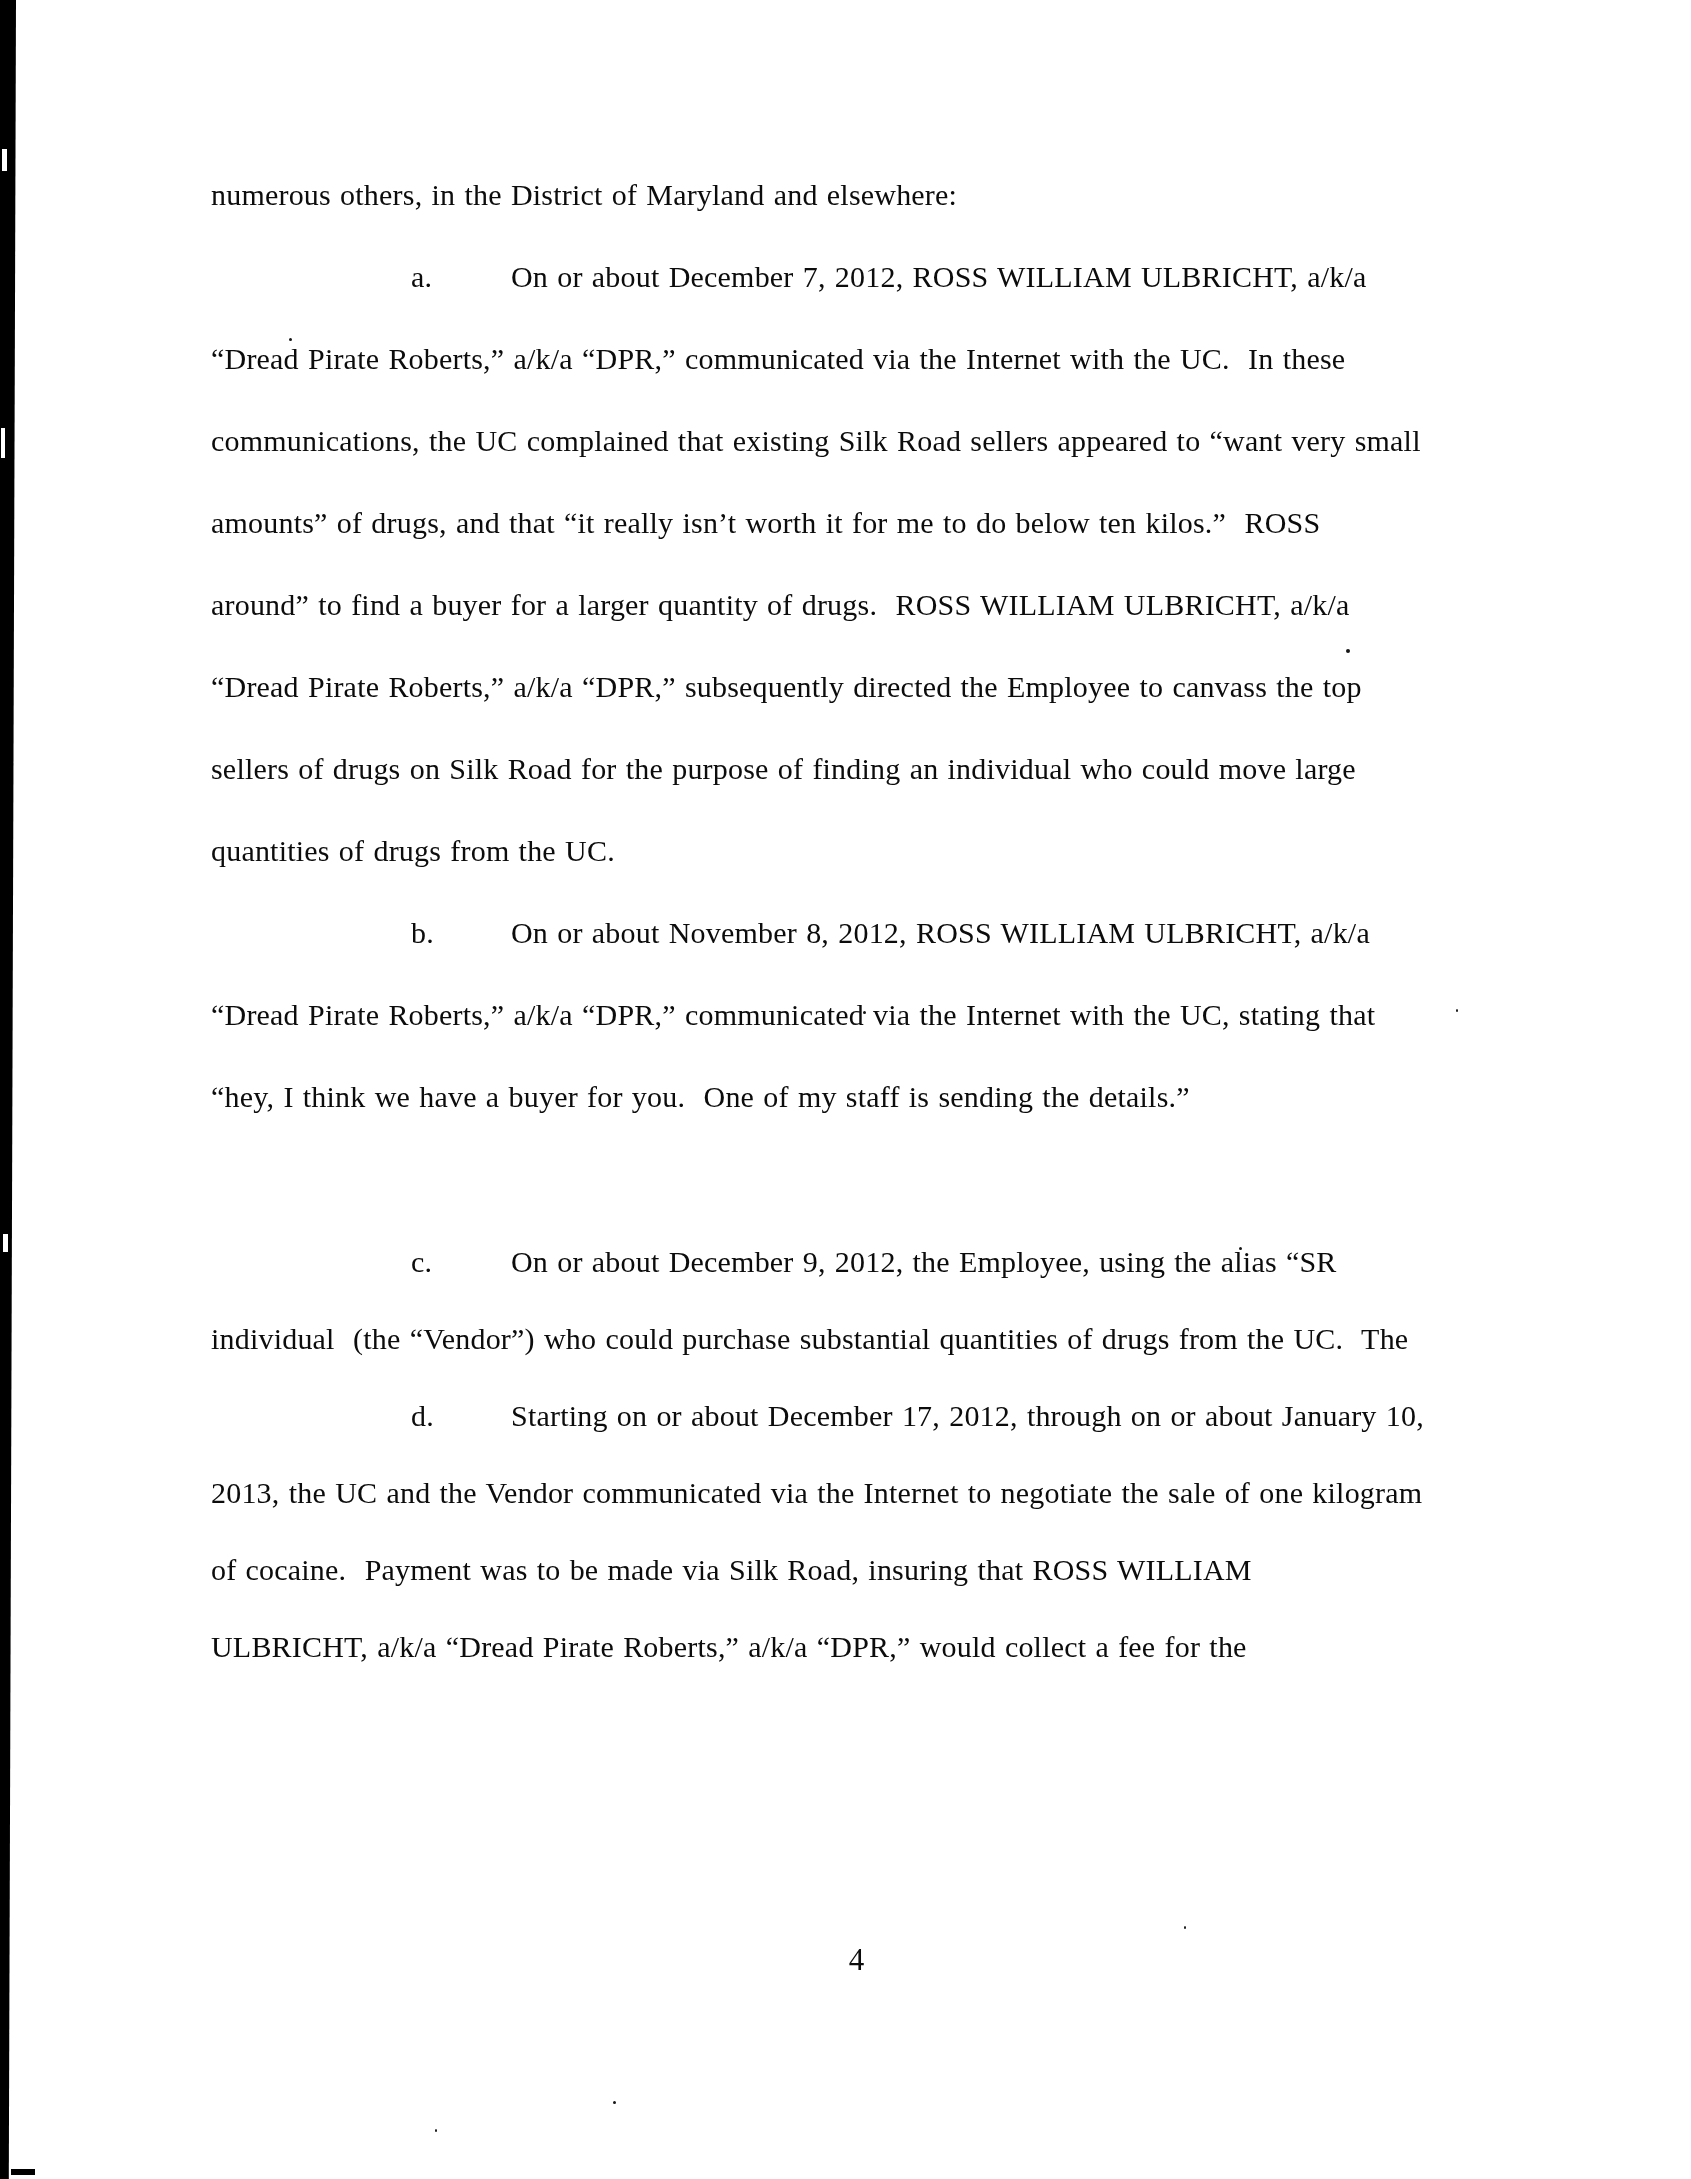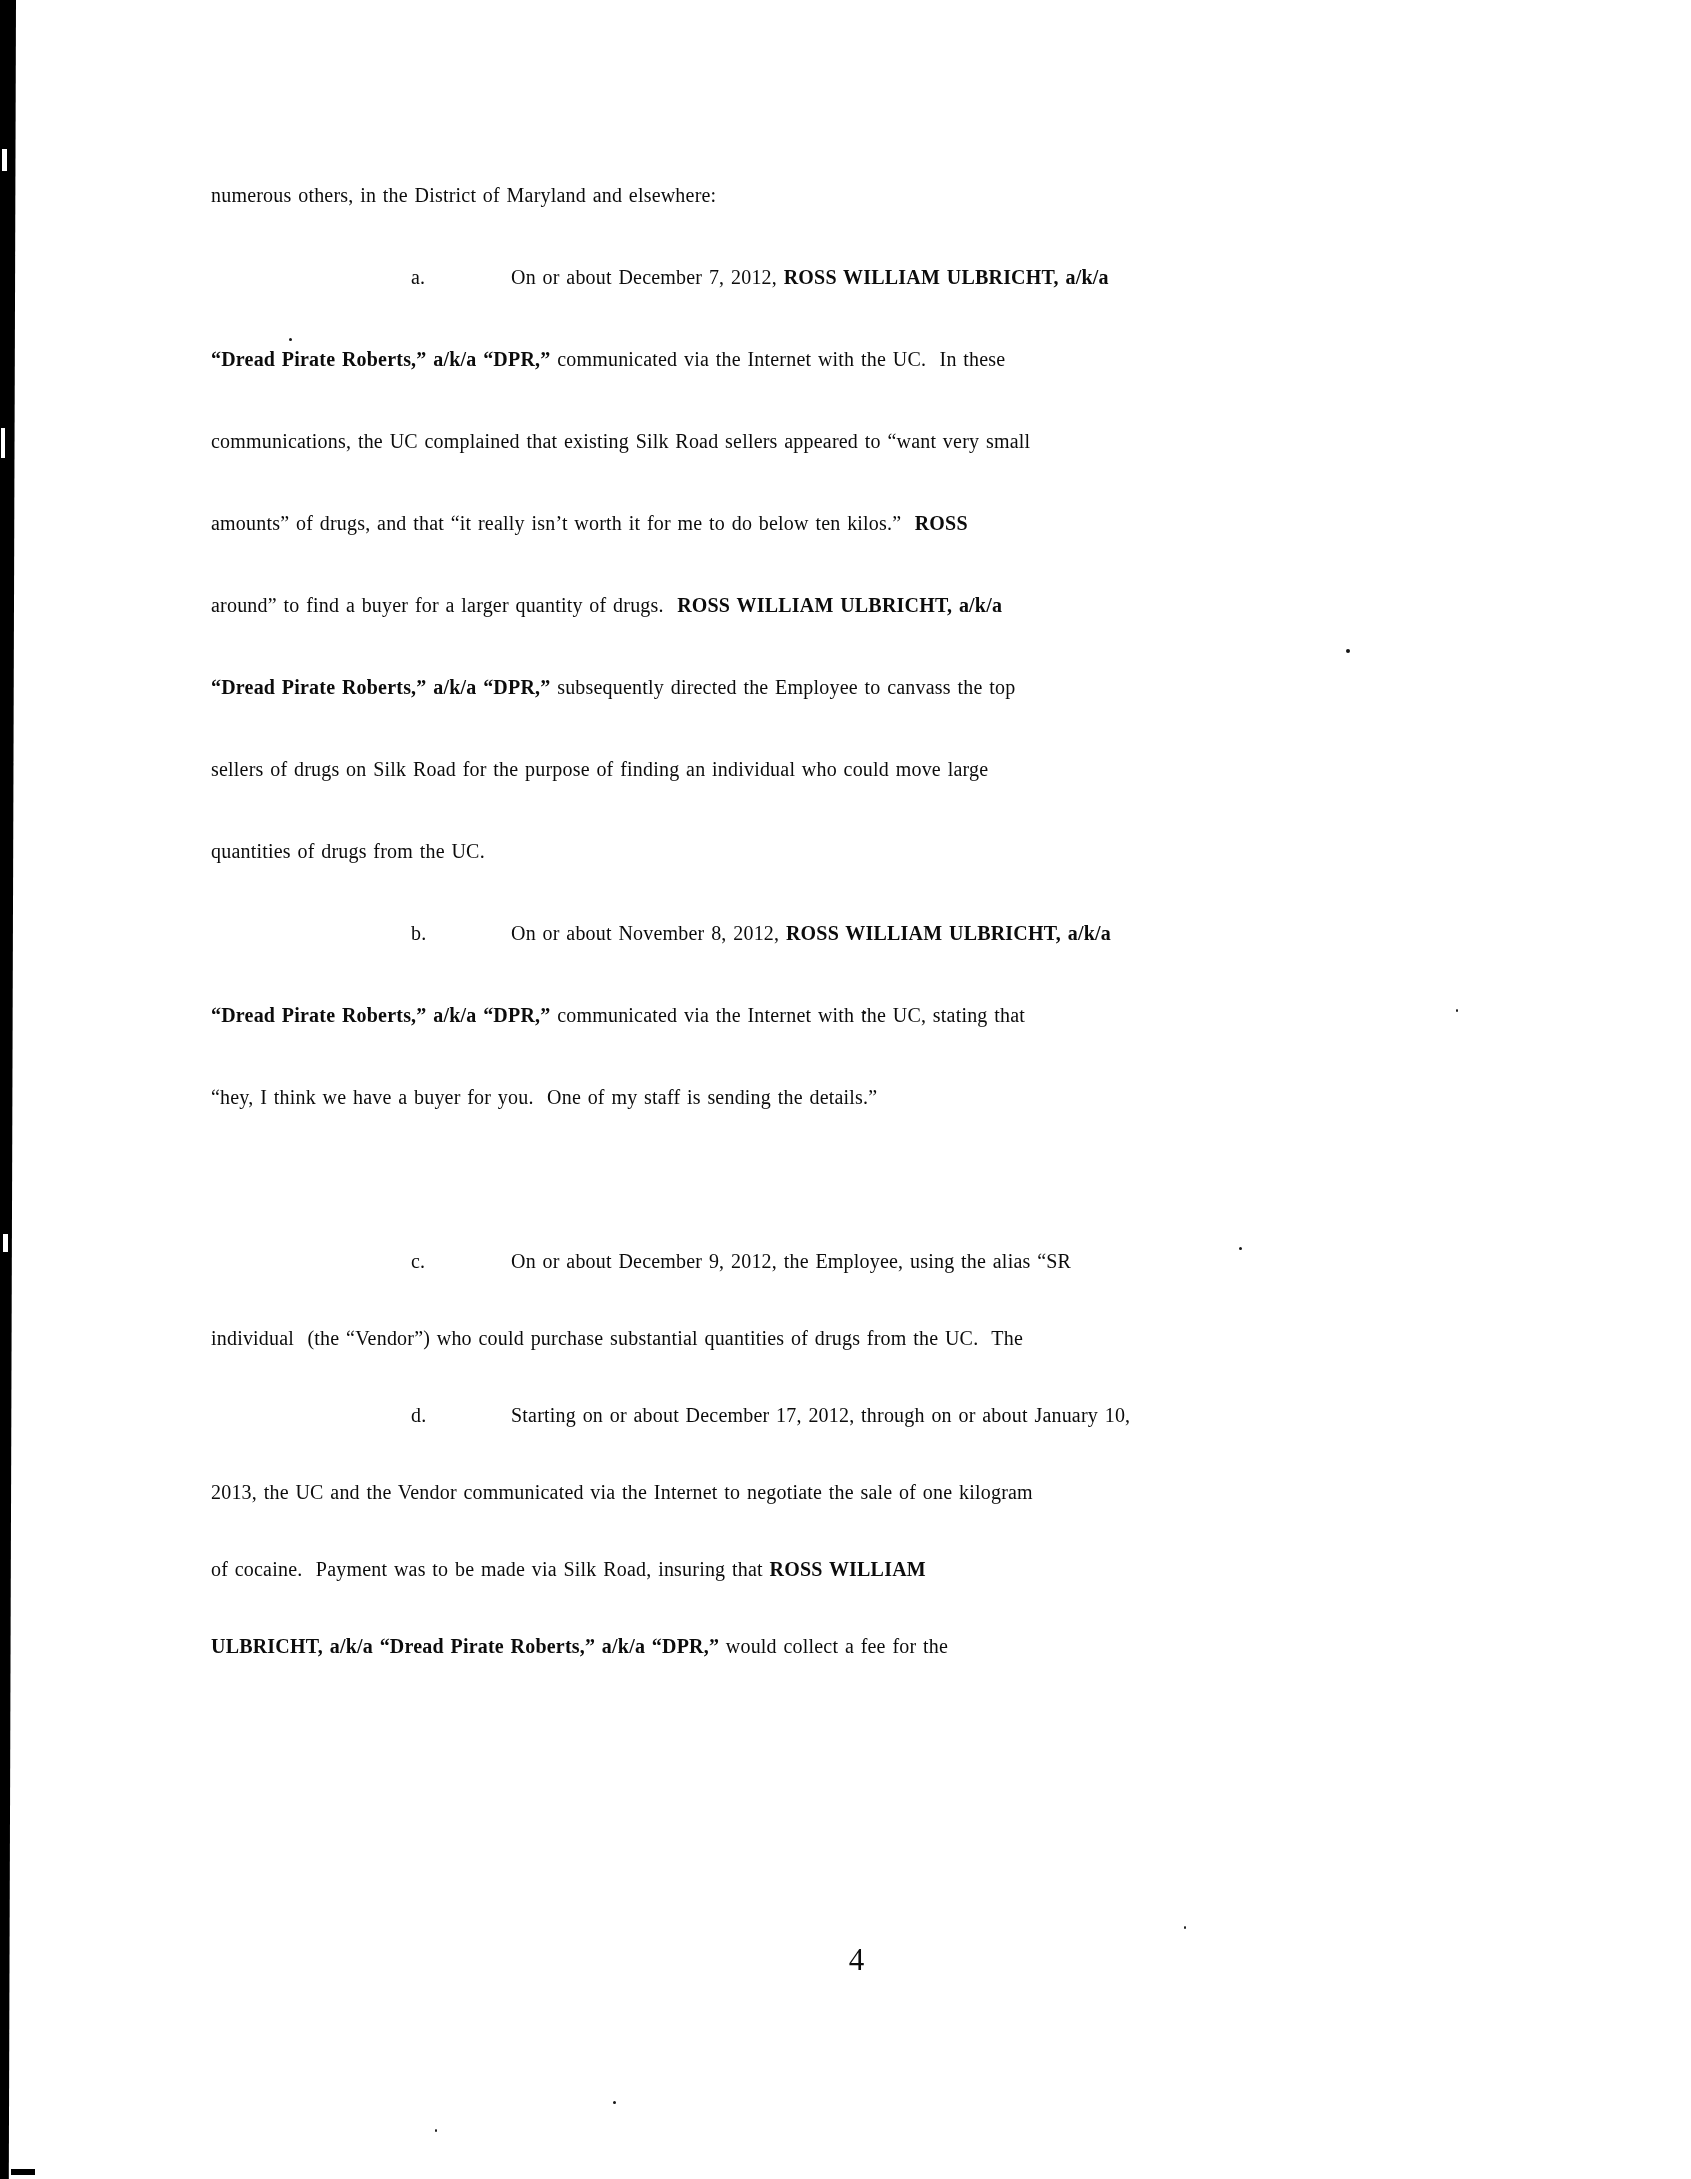--- a/index.html
+++ b/index.html
@@ -8,27 +8,27 @@
     background:#ffffff;
     font-family:"Liberation Serif", serif;
   }
   .scan-strip{
     position:absolute;left:0;top:0;width:16px;height:2179px;background:#000;
     clip-path:polygon(0 0,100% 0,55% 100%,0 100%);
   }
   .strip-gap{position:absolute;background:#fff;}
   .textblock{
     position:absolute;left:211px;width:1341px;
-    font-size:20px;color:#0c0c0c;
+    font-size:30px;color:#0c0c0c;
     letter-spacing:0.2px;word-spacing:1.5px;
   }
   #block1{top:154px;line-height:82px;}
   #block2{top:1223px;line-height:77px;}
   .line{white-space:pre;}
-  .b{font-weight:bold;}
+  .b{font-weight:normal;}
   .indent{display:inline-block;width:200px;}
   .marker{display:inline-block;width:100px;}
   .page-num{
     position:absolute;top:1942px;left:195px;width:1323px;text-align:center;
     font-size:31px;color:#0c0c0c;
   }
   .speck{position:absolute;background:#161616;border-radius:50%;}
   .tick{position:absolute;background:#000;}
 </style>
 </head>

